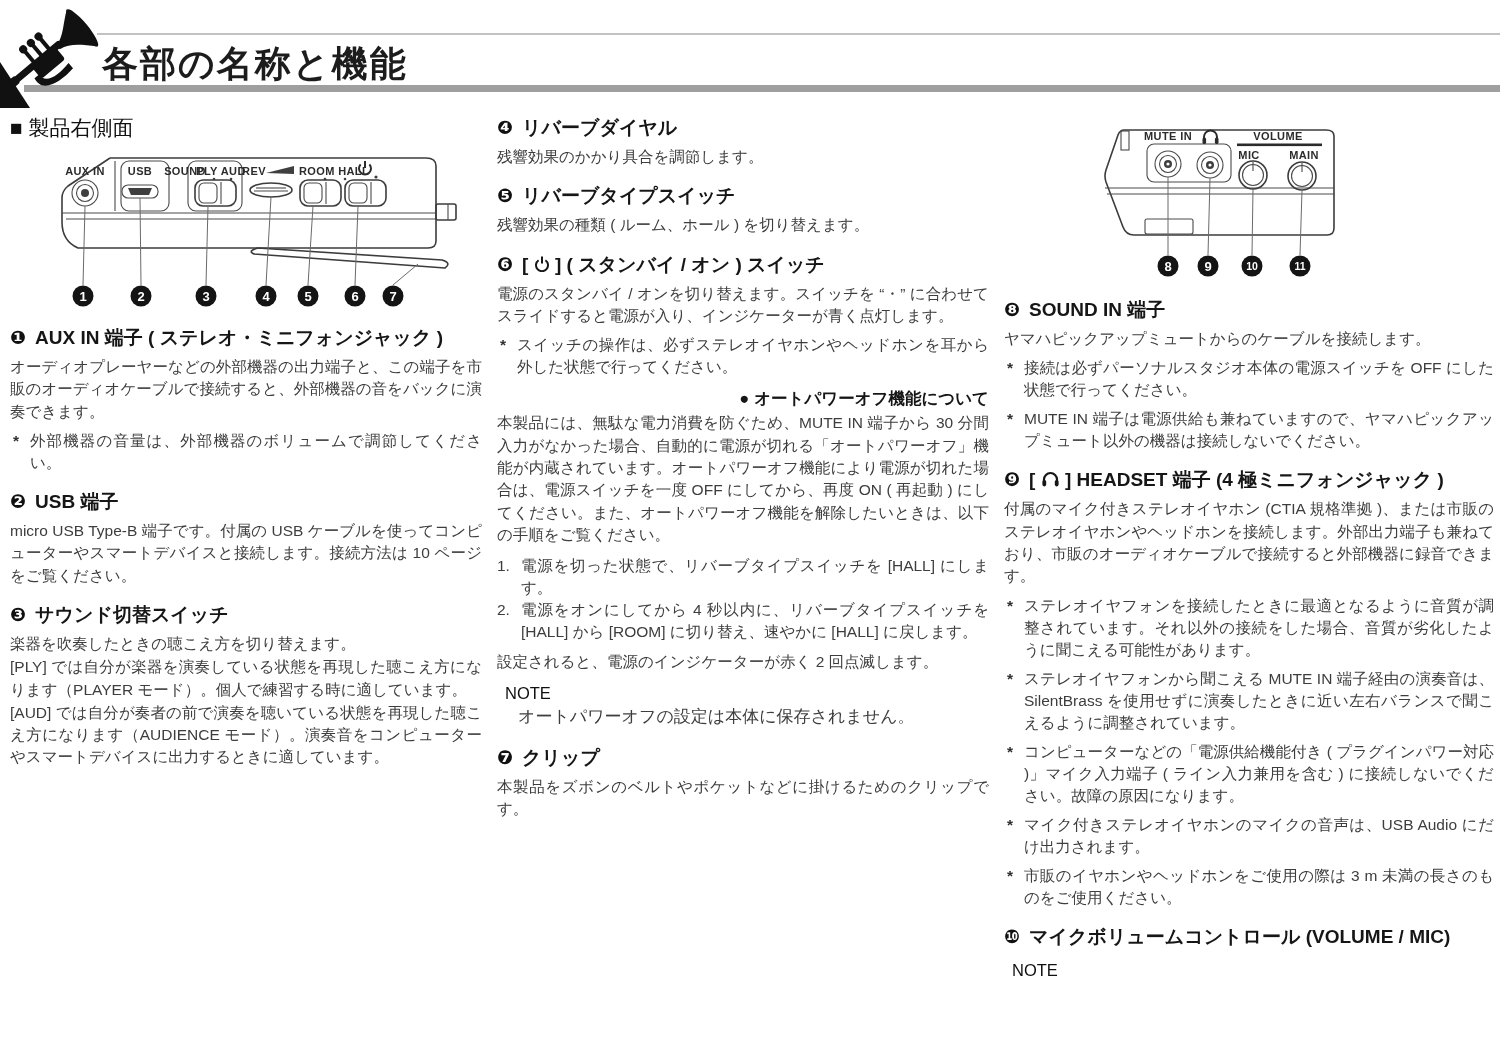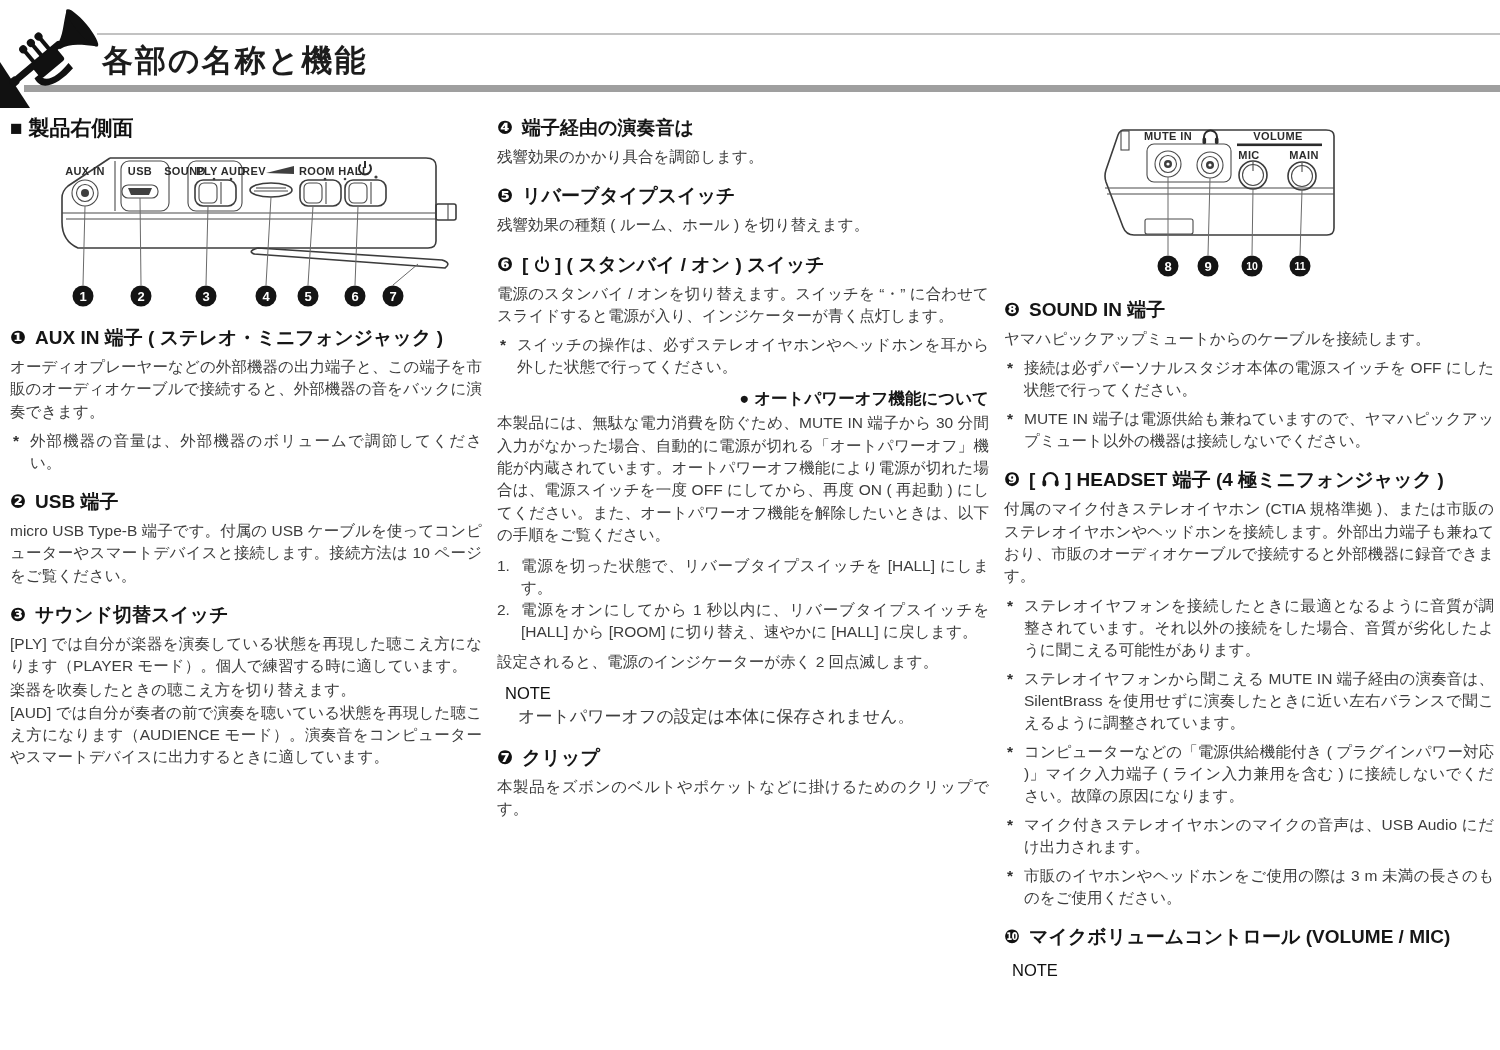--- a/index.html
+++ b/index.html
@@ -5,30 +5,30 @@
   html,body{margin:0;padding:0;}
   body{
     width:1500px;height:1050px;position:relative;overflow:hidden;
     background:#fff;color:#3d3d3d;
     font-family:"Liberation Sans","DejaVu Sans",sans-serif;
   }
   
   .hdr-thin{position:absolute;top:33px;left:97px;right:0;height:2px;background:#c2c2c2;}
   .hdr-thick{position:absolute;top:85px;left:24px;right:0;height:7px;background:#9f9f9f;}
   .page-title{
-    position:absolute;left:102px;top:40px;font-size:31px;font-weight:bold;color:#1c1c1c;
+    position:absolute;left:102px;top:40px;font-size:36px;font-weight:bold;color:#1c1c1c;
     letter-spacing:2px;
   }
   .trumpet-wrap{position:absolute;left:0;top:0;width:100px;height:108px;}
   
   .col{position:absolute;top:110px;text-align:justify;}
   .col-left{left:10px;width:472px;}
   .col-mid{left:497px;width:492px;}
   .col-right{left:1004px;width:490px;}
-  .col-heading{font-size:21px;font-weight:bold;color:#111;margin:4px 0 6px;text-align:left;}
+  .col-heading{font-size:21px;font-weight:normal;color:#111;margin:4px 0 6px;text-align:left;}
   .section-title{
     display:flex;gap:9px;align-items:baseline;text-align:left;
     font-size:19px;font-weight:bold;color:#161616;margin:15px 0 5px;
   }
   .section-title.first{margin-top:5px;}
   .sec-num{flex:none;font-size:19px;color:#111;}
   .t-icon{position:relative;top:1px;}
   p.body{font-size:15.5px;line-height:1.44;margin:0;}
   p.body + p.body{margin-top:1px;}
   .star-note{display:flex;font-size:15.5px;line-height:1.42;margin:7px 0 0 3px;}
@@ -200,30 +200,30 @@
   <div class="section-title">
     <span class="sec-num">❷</span>
     <span>USB 端子</span>
   </div>
   <p class="body">micro USB Type-B 端子です。付属の USB ケーブルを使ってコンピューターやスマートデバイスと接続します。接続方法は 10 ページをご覧ください。</p>
 
   <div class="section-title">
     <span class="sec-num">❸</span>
     <span>サウンド切替スイッチ</span>
   </div>
+  <p class="body">楽器を吹奏したときの聴こえ方を切り替えます。</p>
   <p class="body">[PLY] では自分が楽器を演奏している状態を再現した聴こえ方になります（PLAYER モード）。個人で練習する時に適しています。</p>
-  <p class="body">楽器を吹奏したときの聴こえ方を切り替えます。</p>
   <p class="body">[AUD] では自分が奏者の前で演奏を聴いている状態を再現した聴こえ方になります（AUDIENCE モード）。演奏音をコンピューターやスマートデバイスに出力するときに適しています。</p>
 </div>
 
 <div class="col col-mid">
 
   <div class="section-title first">
     <span class="sec-num">❹</span>
-    <span>端子経由の演奏音は</span>
+    <span>リバーブダイヤル</span>
   </div>
   <p class="body">残響効果のかかり具合を調節します。</p>
 
   <div class="section-title">
     <span class="sec-num">❺</span>
     <span>リバーブタイプスイッチ</span>
   </div>
   <p class="body">残響効果の種類 ( ルーム、ホール ) を切り替えます。</p>
 
   <div class="section-title">
@@ -245,21 +245,21 @@
 
   <div class="auto-heading">● オートパワーオフ機能について</div>
   <p class="body">本製品には、無駄な電力消費を防ぐため、MUTE IN 端子から 30 分間入力がなかった場合、自動的に電源が切れる「オートパワーオフ」機能が内蔵されています。オートパワーオフ機能により電源が切れた場合は、電源スイッチを一度 OFF にしてから、再度 ON ( 再起動 ) にしてください。また、オートパワーオフ機能を解除したいときは、以下の手順をご覧ください。</p>
   <div class="steps">
     <div class="step">
       <span class="n">1.</span>
       <span class="txt">電源を切った状態で、リバーブタイプスイッチを [HALL] にします。</span>
     </div>
     <div class="step">
       <span class="n">2.</span>
-      <span class="txt">電源をオンにしてから 1 秒以内に、リバーブタイプスイッチを [HALL] から [ROOM] に切り替え、速やかに [HALL] に戻します。</span>
+      <span class="txt">電源をオンにしてから 4 秒以内に、リバーブタイプスイッチを [HALL] から [ROOM] に切り替え、速やかに [HALL] に戻します。</span>
     </div>
   </div>
   <p class="body after-steps">設定されると、電源のインジケーターが赤く 2 回点滅します。</p>
 
   <div class="note-block">
     <div class="note-label">NOTE</div>
     <div class="note-text">オートパワーオフの設定は本体に保存されません。</div>
   </div>
 
   <div class="section-title">

